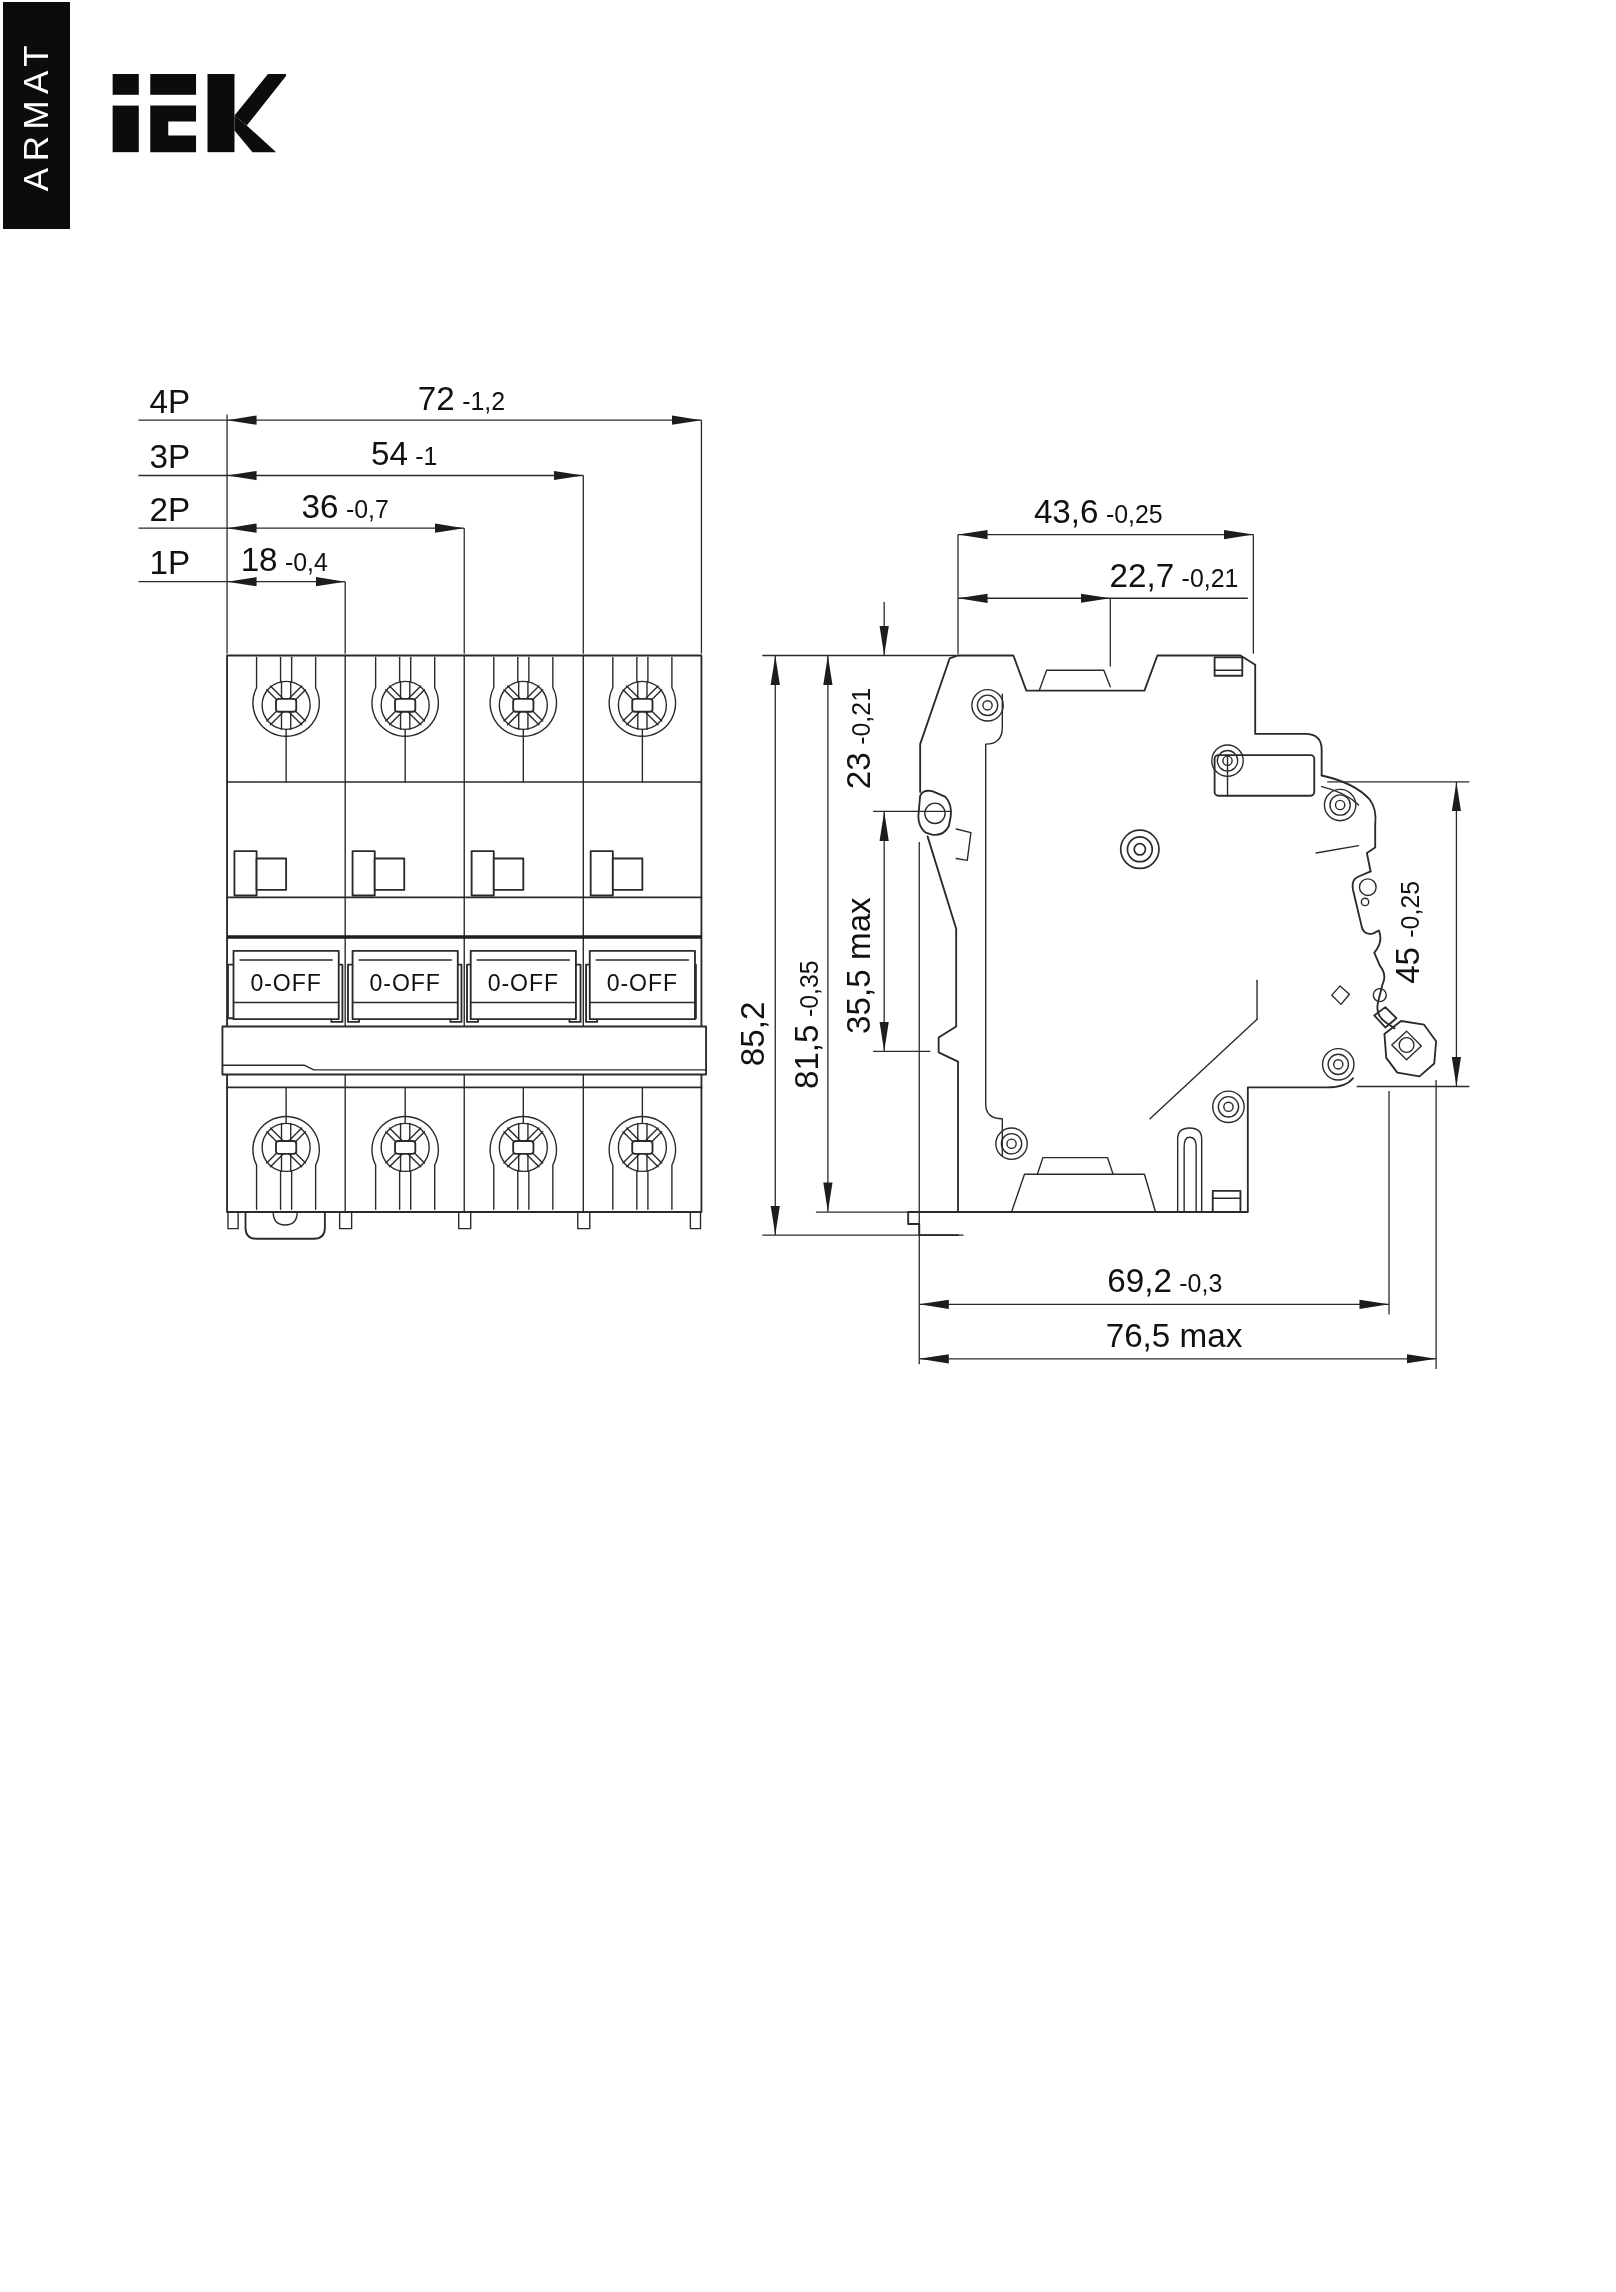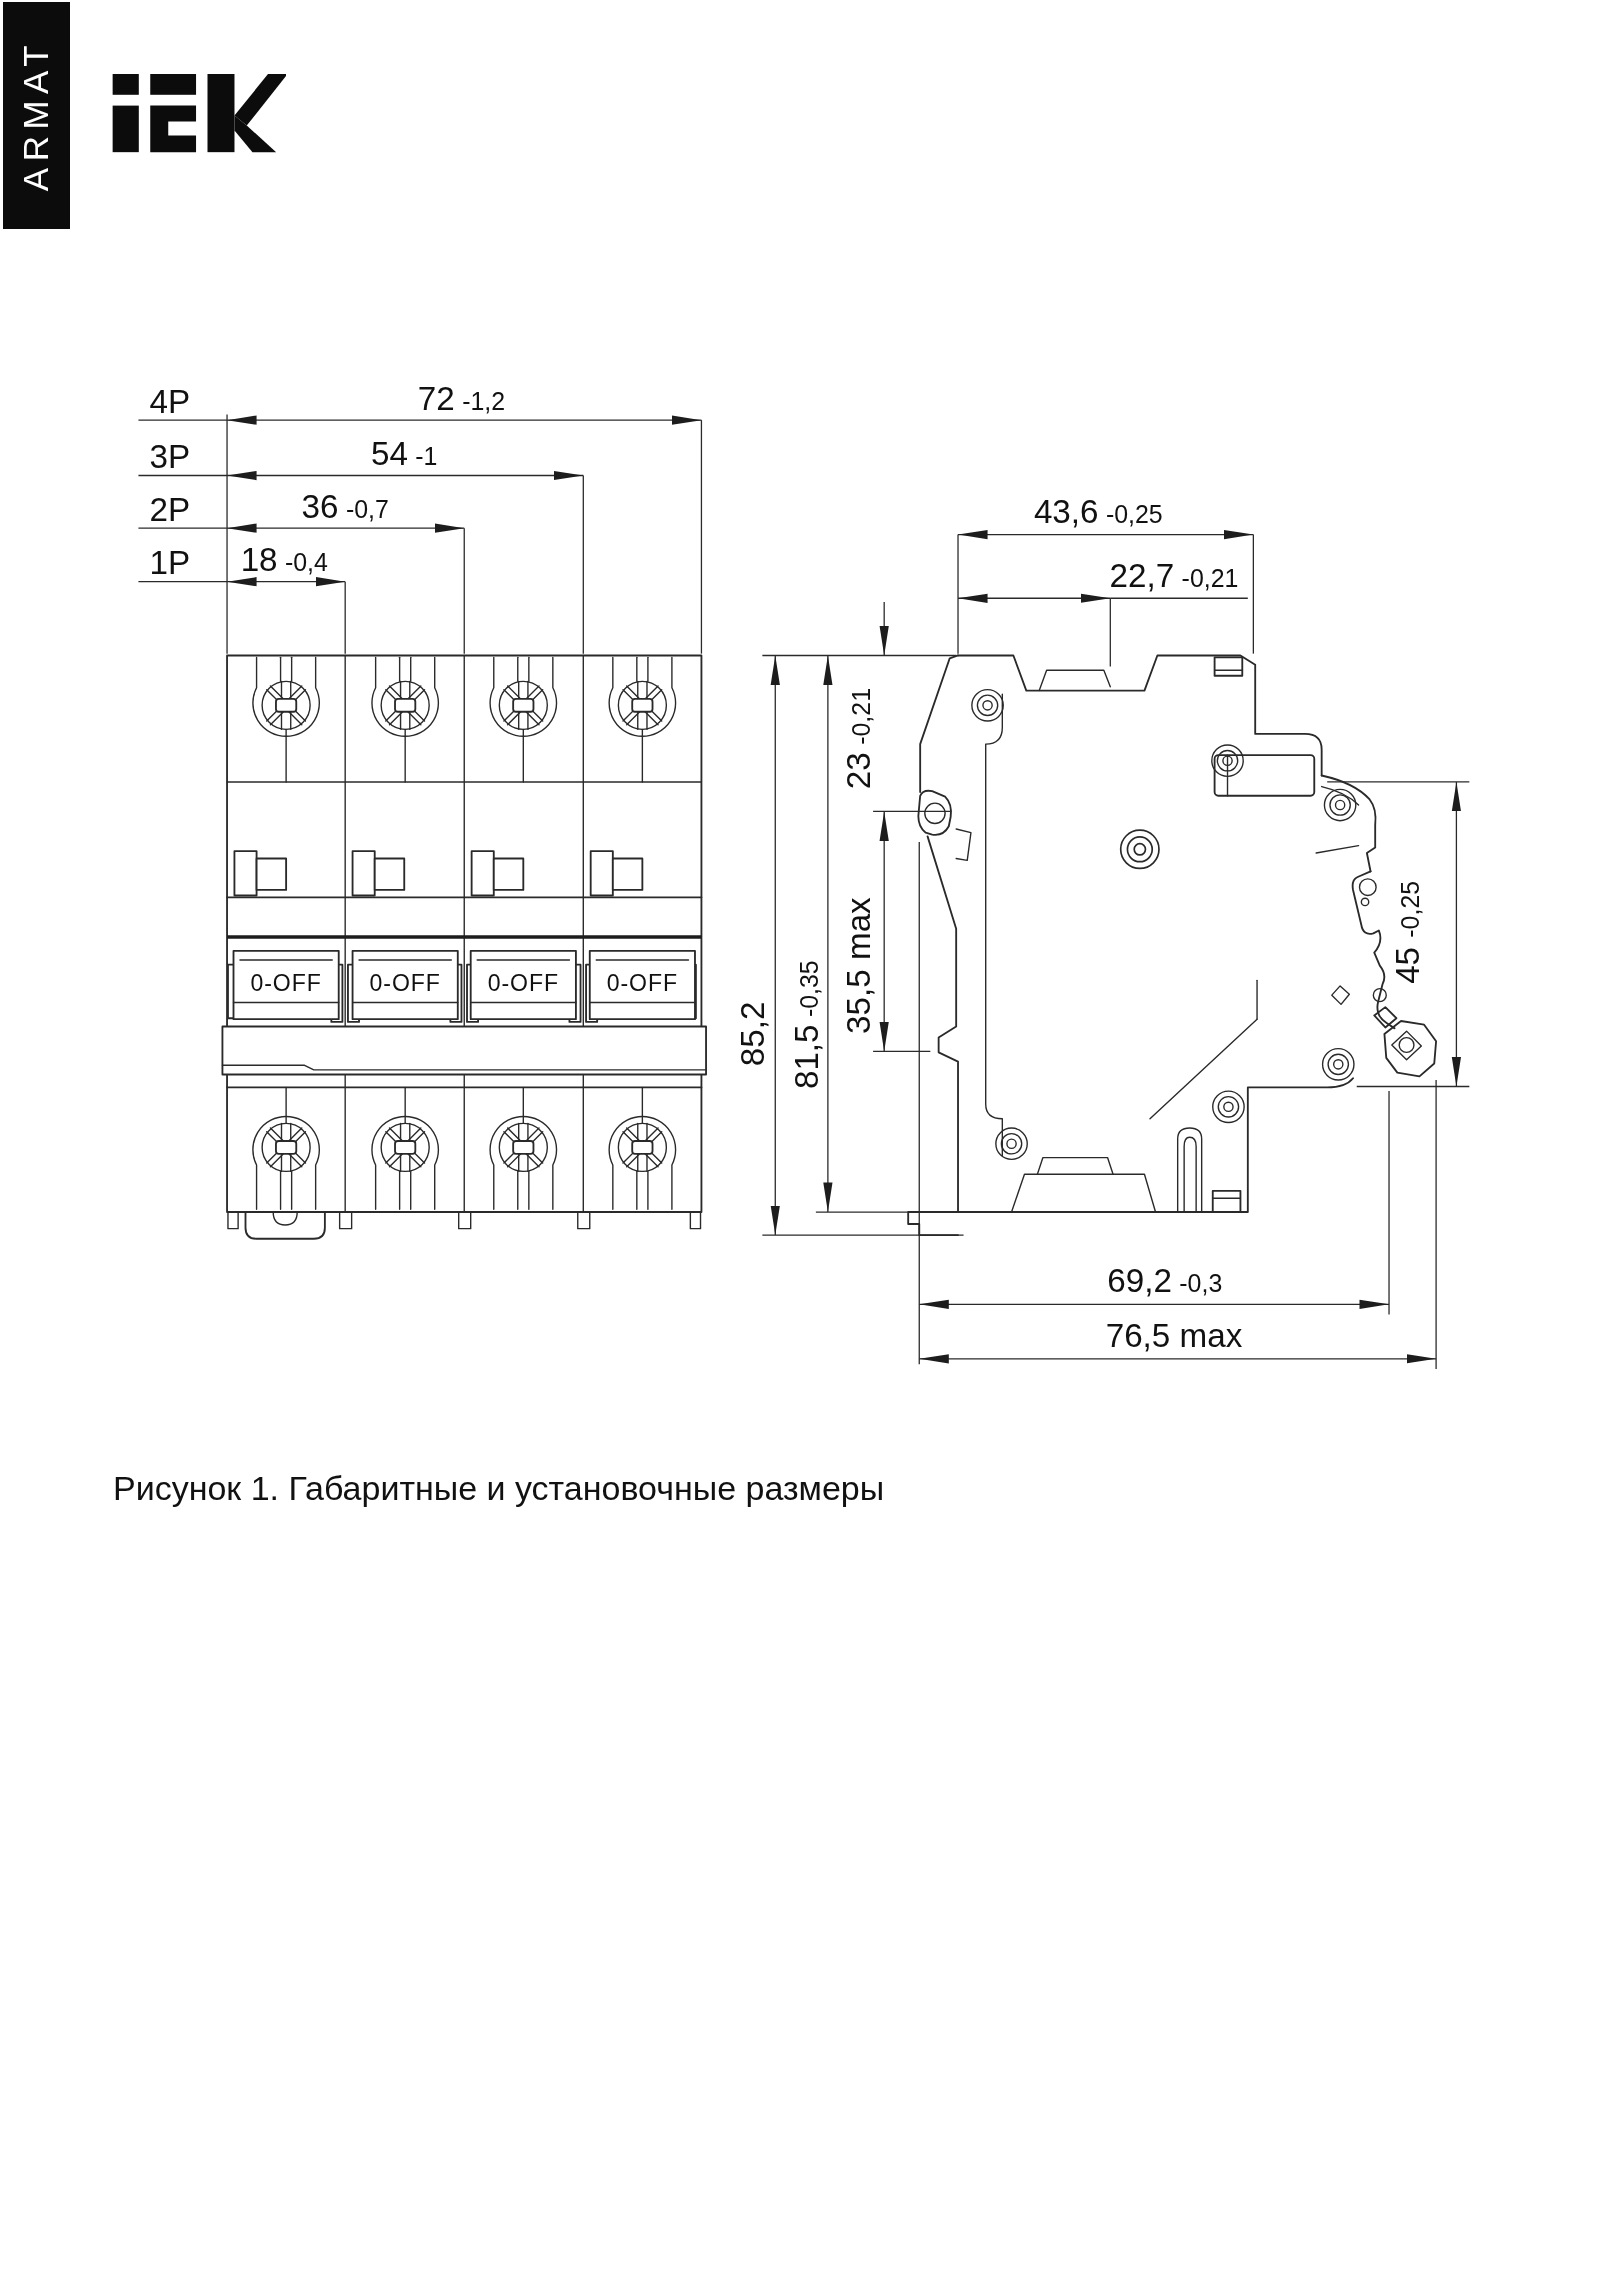--- a/index.html
+++ b/index.html
@@ -332,15 +332,14 @@
       </g>
 
       <g>
         <line class="dim" x1="1556" y1="1170" x2="1556" y2="1483"></line>
         <line class="dim" x1="996" y1="1472" x2="1556" y2="1472" marker-start="url(#arr)" marker-end="url(#arr)"></line>
         <text class="dimtxt" x="1272" y="1459" text-anchor="middle">76,5 max</text>
       </g>
     </g>
   </svg>
 
-  <div class="caption">Рисунок 1. Габаритные и установочные размеры</div>
 </div>
 
 
 </body></html>

